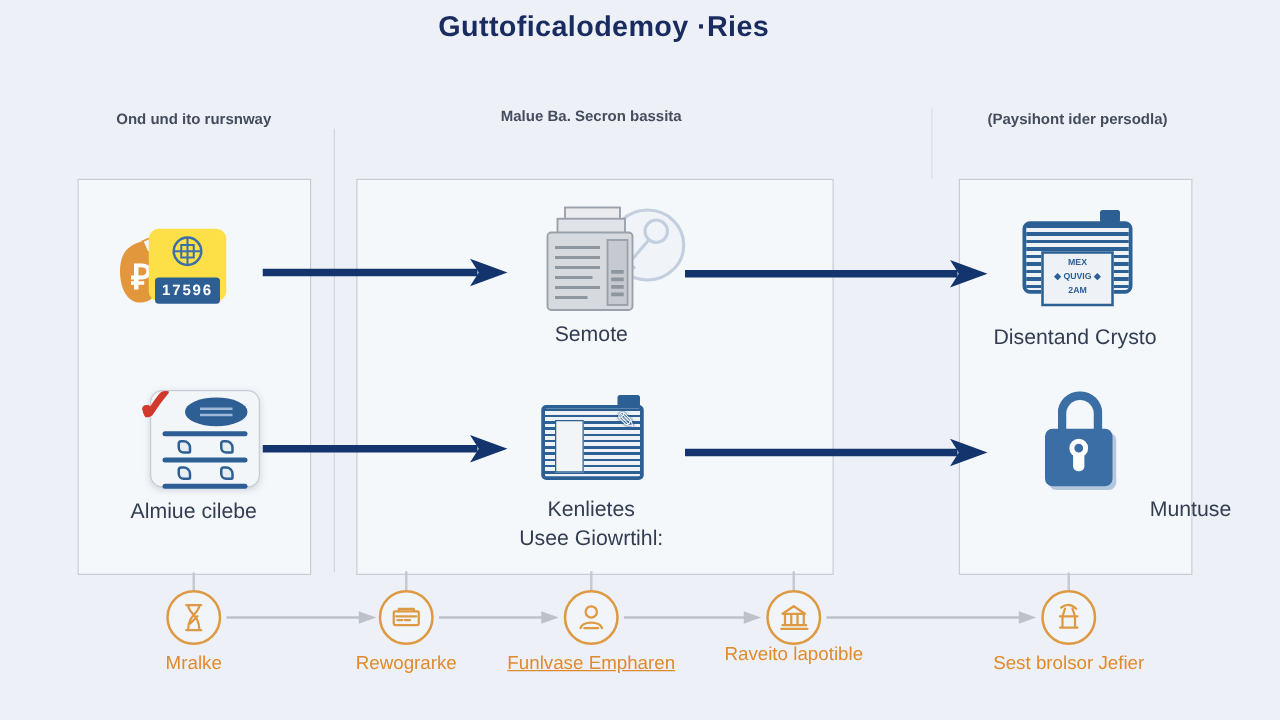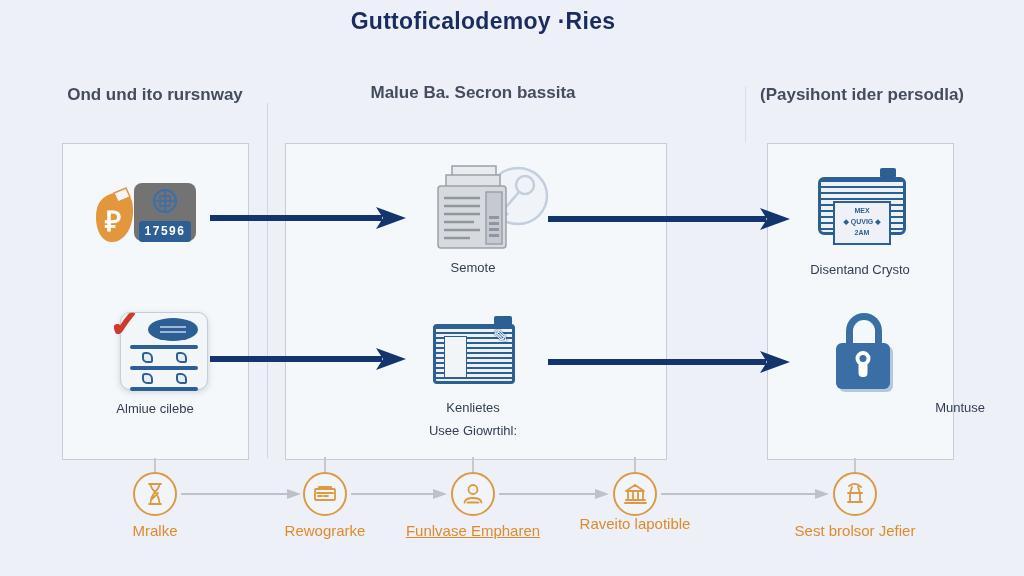--- a/index.html
+++ b/index.html
@@ -10,41 +10,41 @@
     color:#333d52;
   }
   .abs{position:absolute;}
 
   
   .title{
     left:0;top:8px;width:966px;text-align:center;
     font-size:23px;font-weight:bold;color:#1a2c5f;letter-spacing:.3px;
   }
   .col-header{
-    font-size:17px;font-weight:600;color:#454c5e;text-align:center;line-height:26px;
+    font-size:12px;font-weight:600;color:#454c5e;text-align:center;line-height:26px;
   }
   .h-left{left:30px;top:82px;width:250px;}
   .h-mid{left:300px;top:80px;width:346px;}
   .h-right{left:737px;top:82px;width:250px;}
 
   
   .panel{
     border:1px solid #c8cdd5;background:rgba(251,253,255,.55);
   }
   .panel-left{left:62px;top:143px;width:185px;height:315px;}
   .panel-mid{left:285px;top:143px;width:380px;height:315px;}
   .panel-right{left:767px;top:143px;width:185px;height:315px;}
 
   .divider{width:1px;background:rgba(175,182,192,.45);}
 
-  .item-label{font-size:13px;font-weight:500;color:#333d52;text-align:center;line-height:23px;}
+  .item-label{font-size:17px;font-weight:500;color:#333d52;text-align:center;line-height:23px;}
 
   
   .globe-card{
-    left:134px;top:183px;width:62px;height:58px;background:#737373;border-radius:8px;
+    left:119px;top:183px;width:62px;height:58px;background:#fde047;border-radius:8px;
     text-align:center;padding-top:4px;box-sizing:border-box;
   }
   .badge{
     margin:2px auto 0;width:52px;height:21px;background:#2d5f95;border-radius:3px;
     color:#fff;font-size:12px;font-weight:bold;line-height:21px;letter-spacing:1.5px;
   }
   .check-card{
     left:120px;top:312px;width:88px;height:78px;background:#f3f6f9;
     border:1px solid #c6cdd5;border-radius:10px;box-shadow:0 2px 6px rgba(100,110,130,.28);
     padding:5px 9px;box-sizing:border-box;

